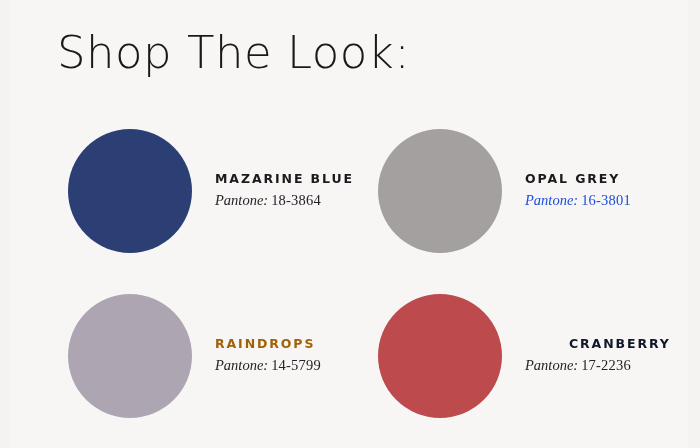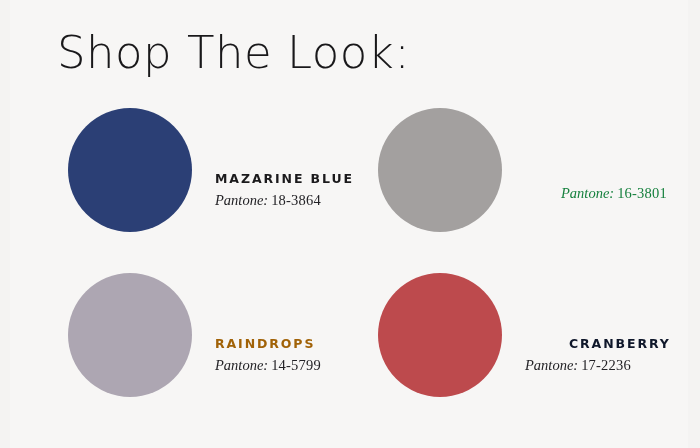--- a/index.html
+++ b/index.html
@@ -59,20 +59,21 @@
     grid-template-rows: 165px 165px;
     column-gap: 0;
     row-gap: 0;
     padding-left: 58px;
     box-sizing: border-box;
   }
 
   .swatch-item {
     display: flex;
     flex-direction: row;
+    align-items: center;
   }
 
   .swatch-dot {
     width: 124px;
     height: 124px;
     border-radius: 50%;
     flex: 0 0 auto;
   }
 
   .swatch-text {
@@ -128,21 +129,22 @@
           <div class="swatch-name" style="color: rgb(27, 26, 28);">MAZARINE BLUE</div>
           <div class="swatch-code" style="color: rgb(35, 34, 38);">
             <span class="code-label">Pantone:</span><span class="code-value">18-3864</span>
           </div>
         </div>
       </div>
 
       <div class="swatch-item">
         <div class="swatch-dot" style="background: rgb(163, 160, 159);"></div>
         <div class="swatch-text">
-          <div class="swatch-code" style="color: #15803d; margin-left: 36px;">
+          <div class="swatch-name" style="color: rgb(27, 26, 28);">OPAL GREY</div>
+          <div class="swatch-code" style="color: #1d4ed8;">
             <span class="code-label">Pantone:</span><span class="code-value">16-3801</span>
           </div>
         </div>
       </div>
 
       <div class="swatch-item">
         <div class="swatch-dot" style="background: rgb(173, 166, 178);"></div>
         <div class="swatch-text">
           <div class="swatch-name" style="color: #a16207;">RAINDROPS</div>
           <div class="swatch-code" style="color: rgb(35, 34, 38);">

